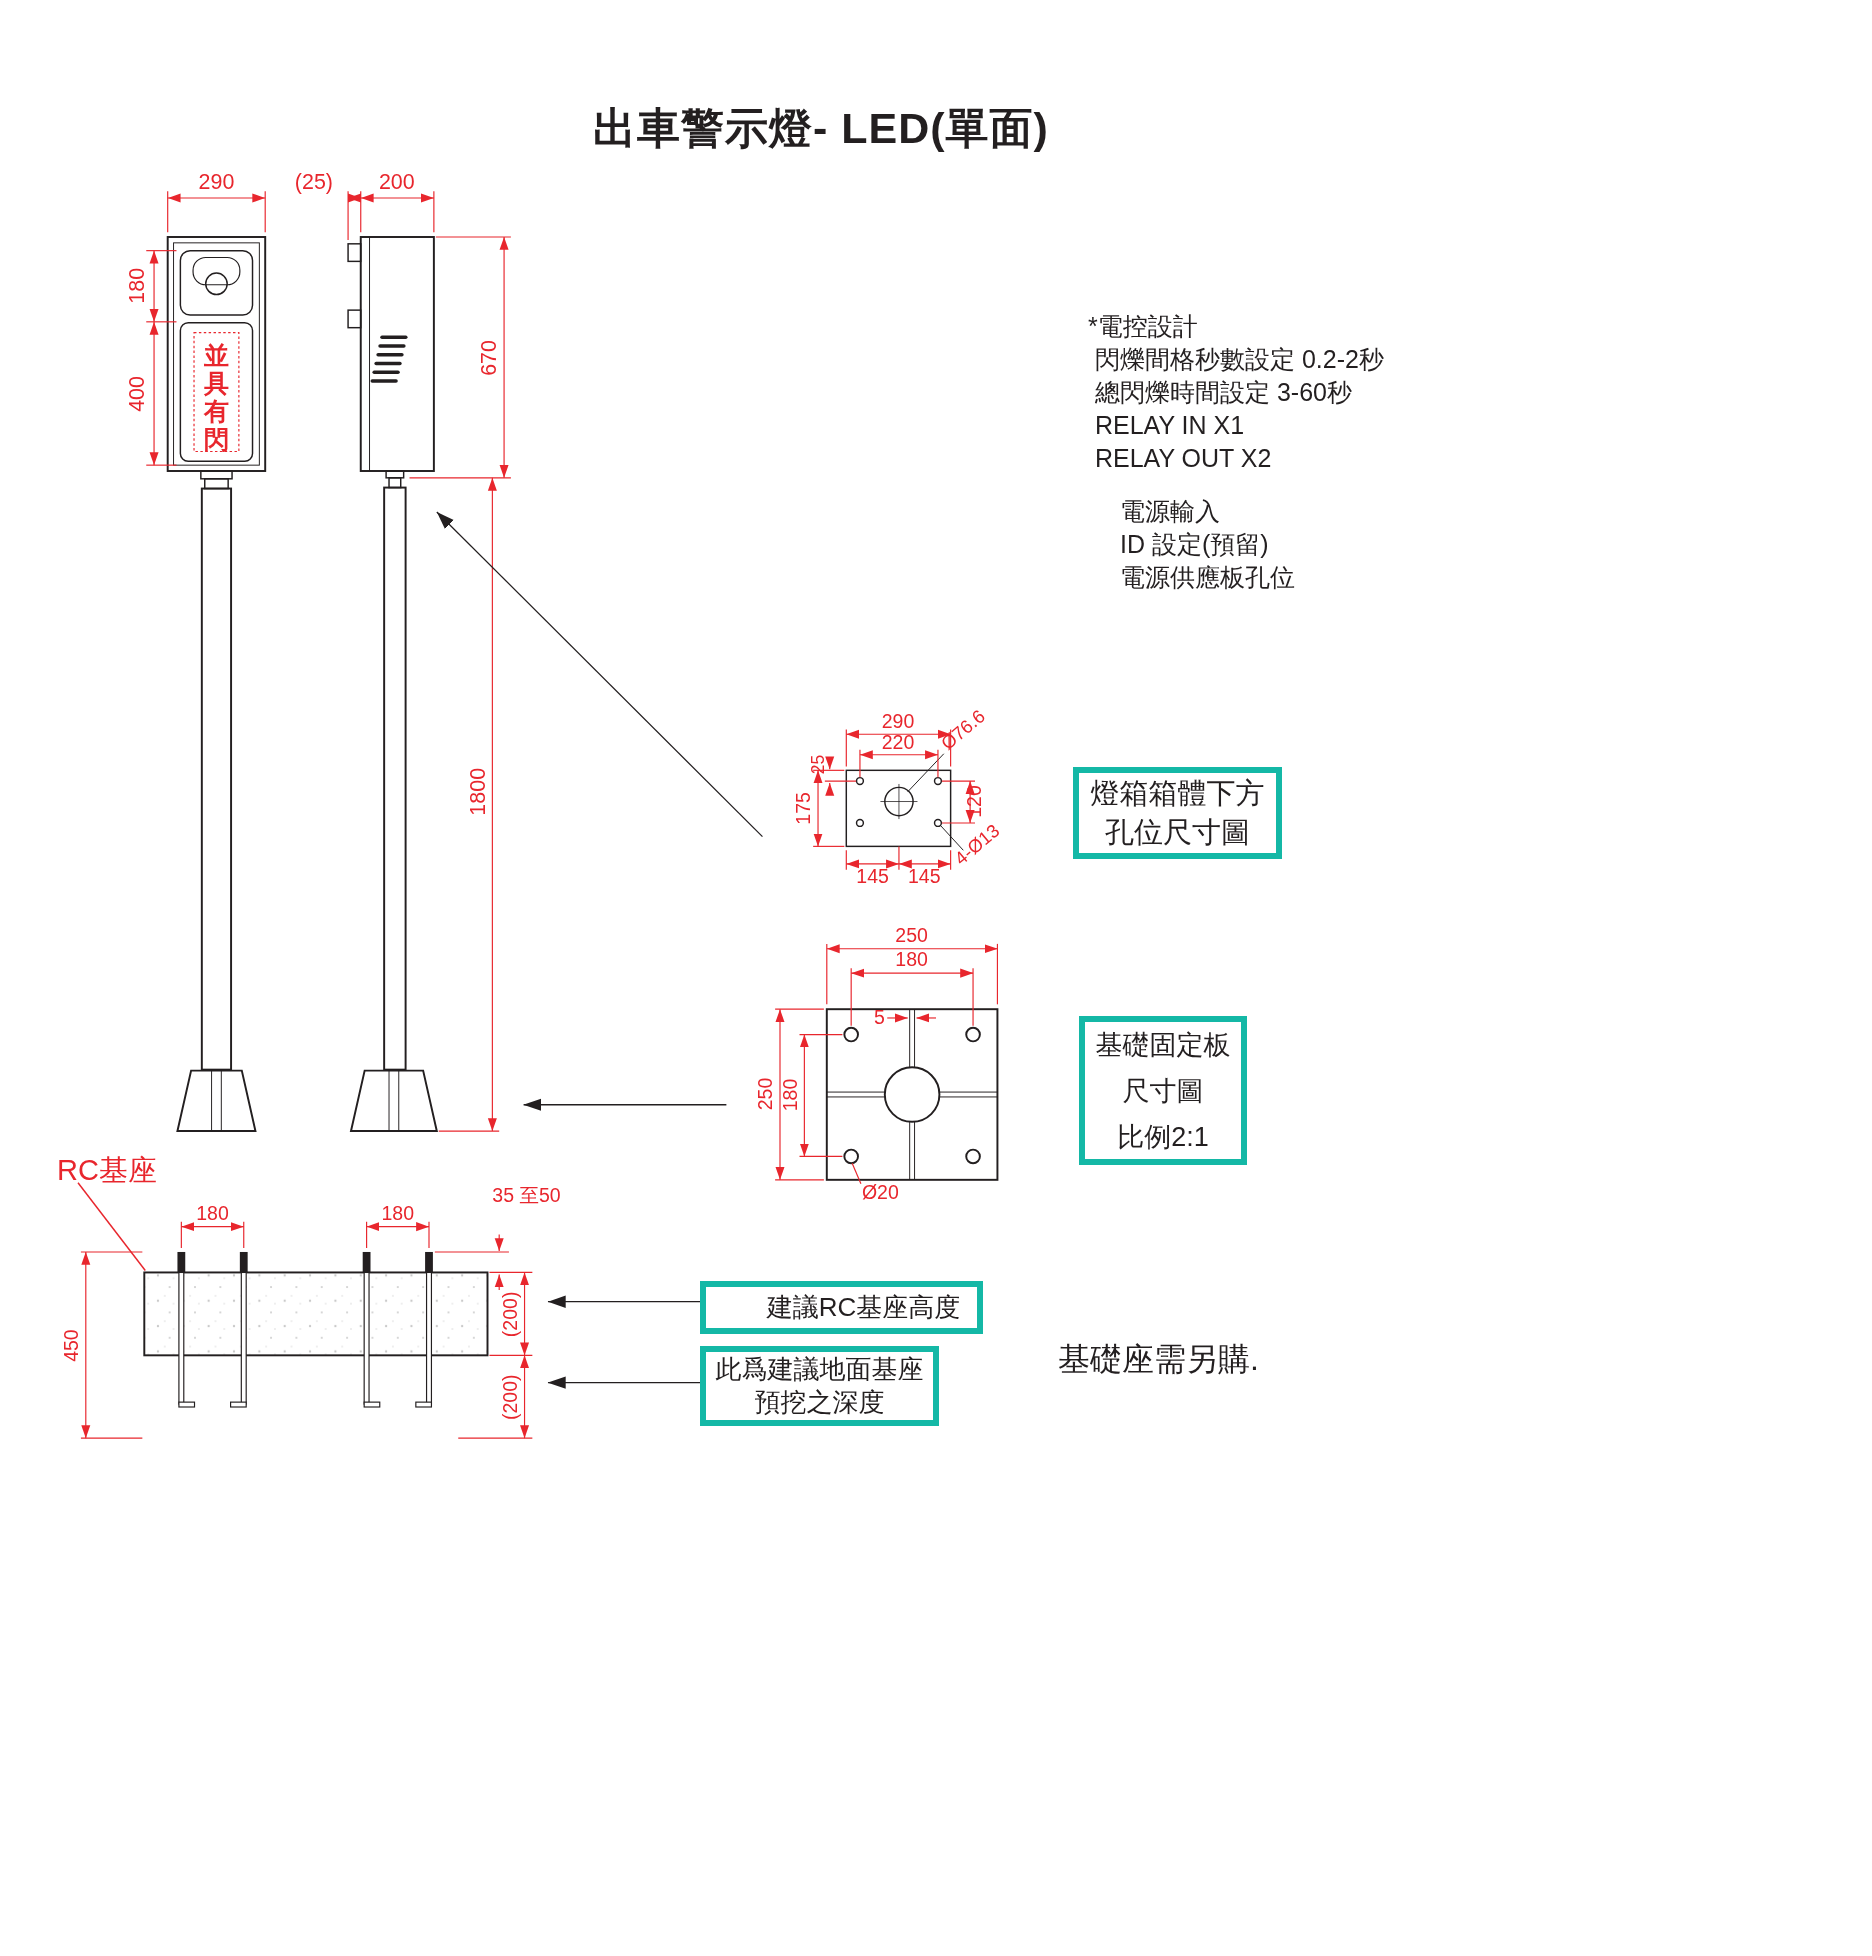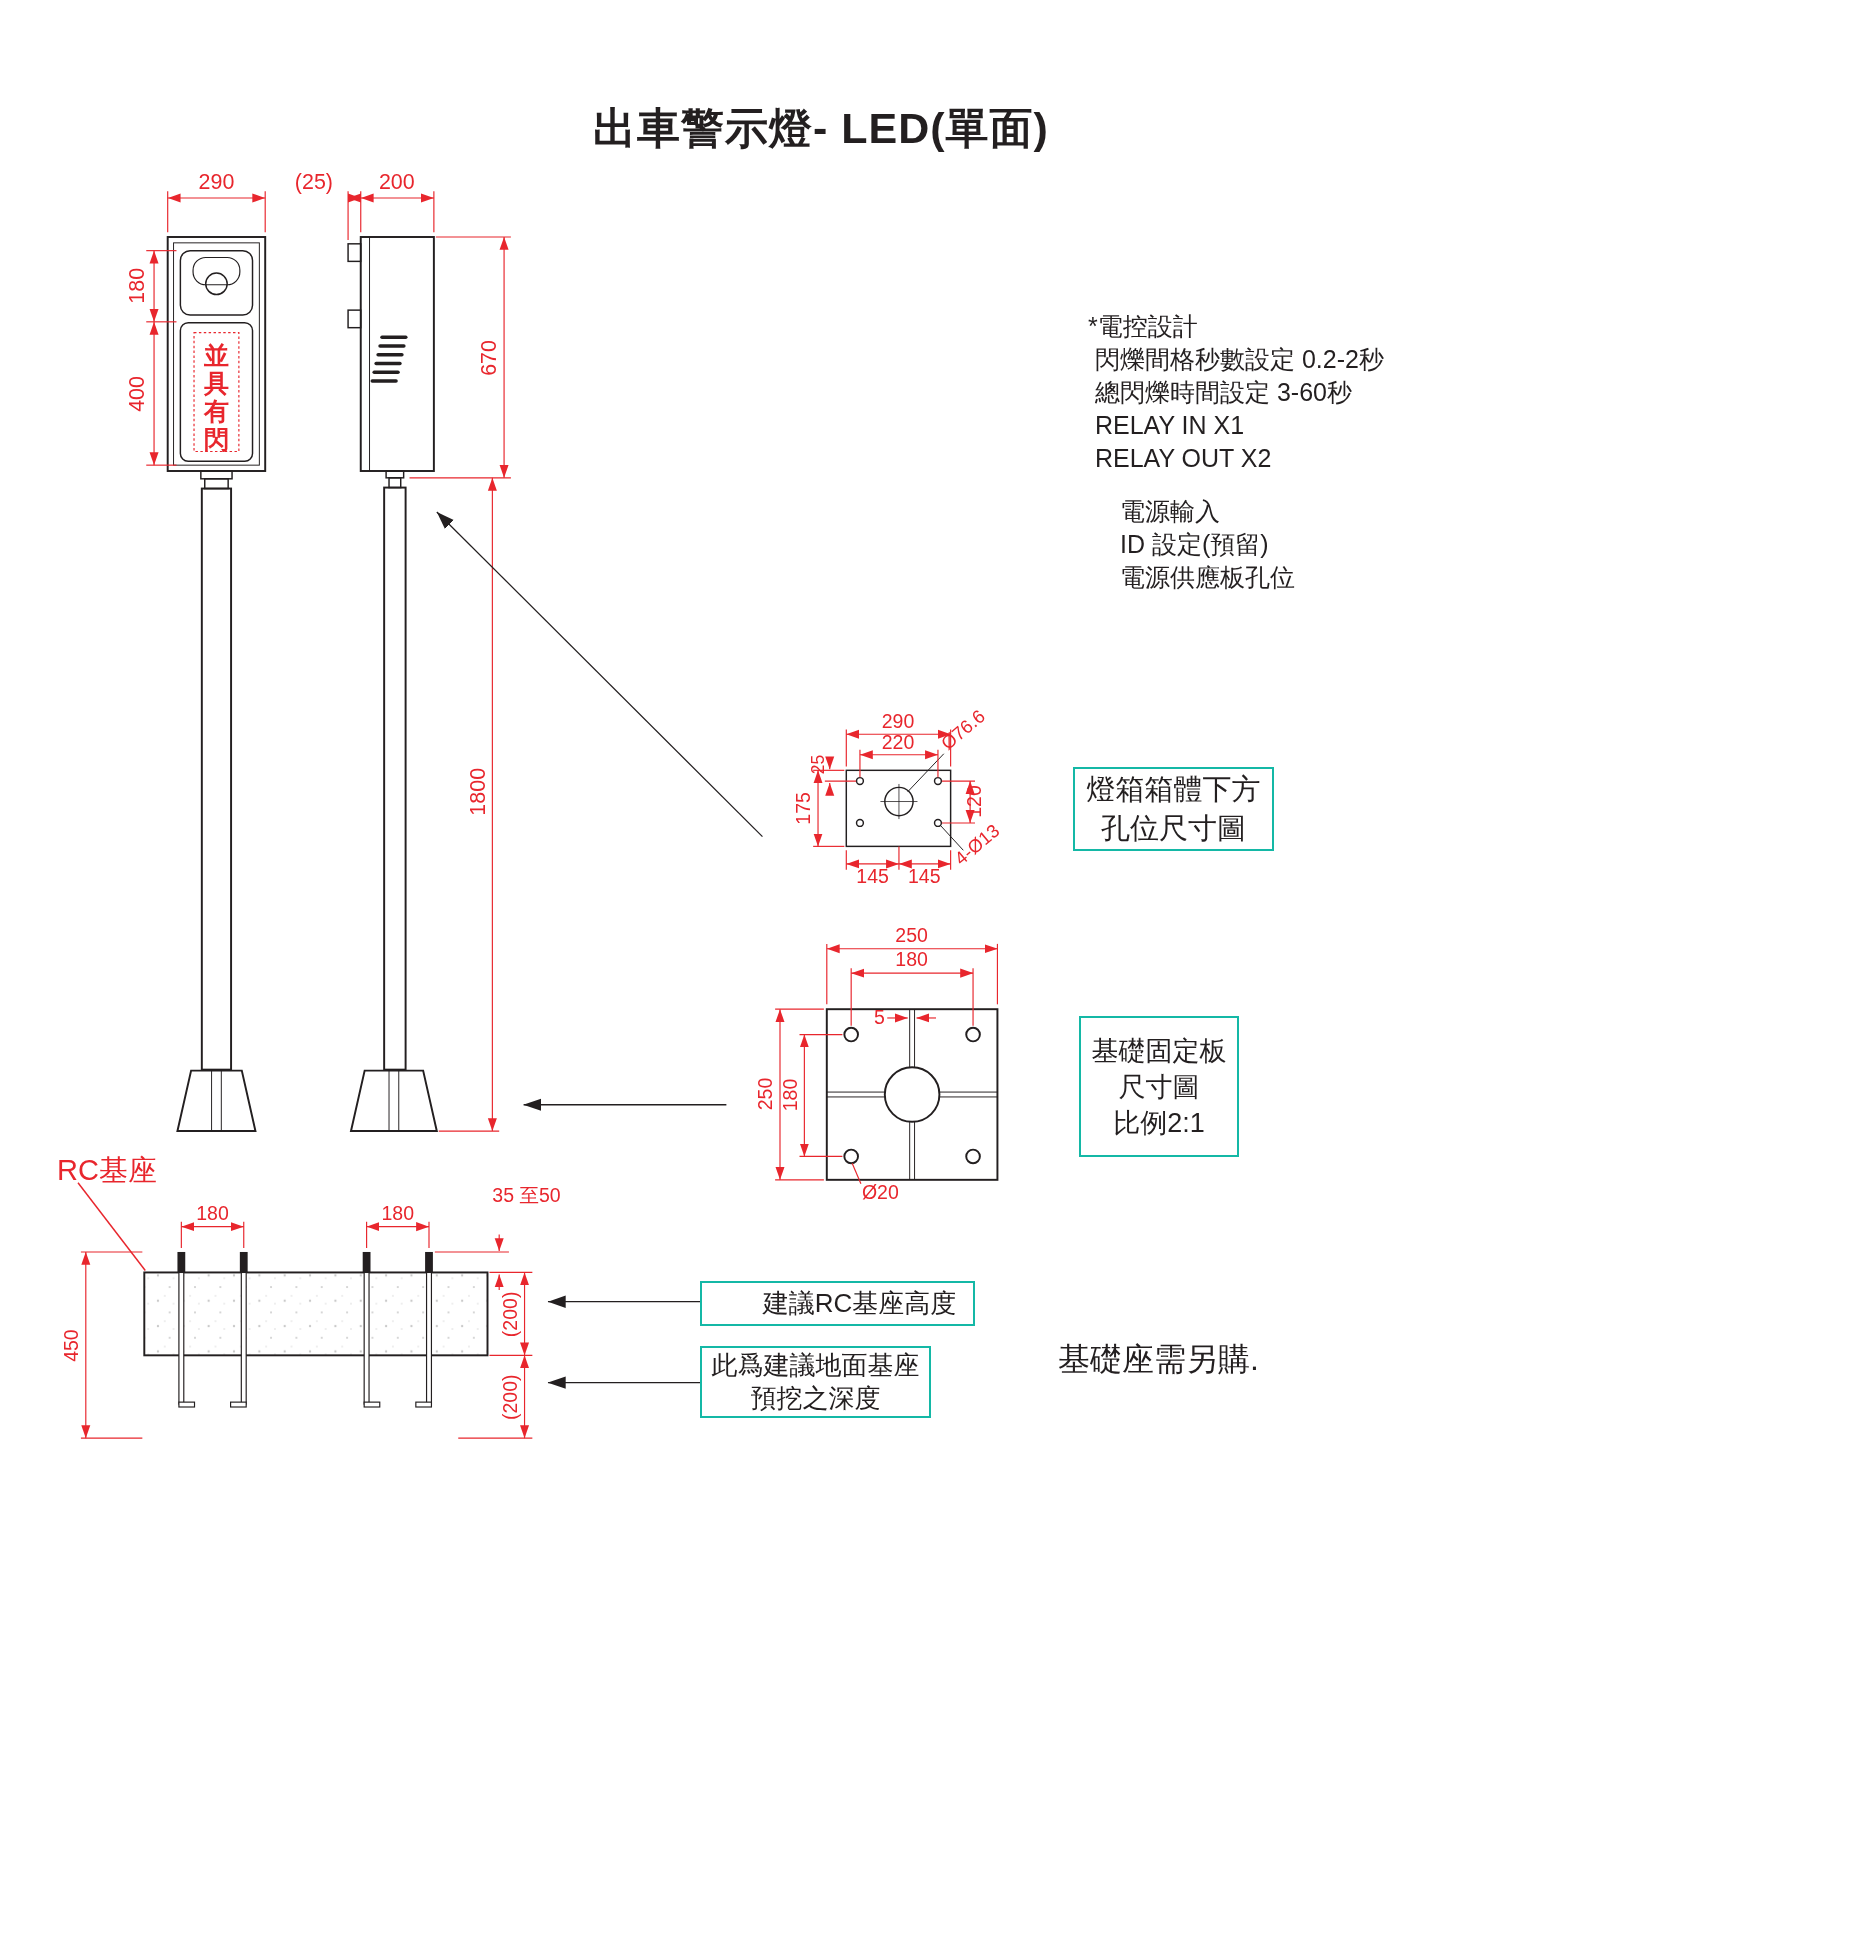--- a/index.html
+++ b/index.html
@@ -3,21 +3,21 @@
 <meta charset="utf-8">
 <style>
   html,body{margin:0;padding:0;background:#ffffff;}
   .canvas{position:relative;width:1872px;height:1956px;background:#ffffff;
           font-family:"Liberation Sans",sans-serif;color:#231f20;overflow:hidden;}
   .abs{position:absolute;}
   .pre{white-space:pre-wrap;}
   .red{color:#e8262d;}
   .title{font-size:43px;font-weight:bold;letter-spacing:1px;}
   .spec{font-size:25px;line-height:33px;}
-  .labelbox{border:2px solid #14b8a6;display:flex;align-items:center;justify-content:center;
+  .labelbox{border:6px solid #14b8a6;display:flex;align-items:center;justify-content:center;
             text-align:center;white-space:pre-wrap;background:#fff;}
   .signtext{width:29px;font-size:25px;line-height:28px;color:#e8262d;font-weight:bold;
             word-break:break-all;text-align:center;letter-spacing:0;}
   svg{position:absolute;left:0;top:0;}
   svg text{font-family:"Liberation Sans",sans-serif;}
 </style>
 </head>
 <body>
 
 <div class="canvas">
@@ -245,21 +245,21 @@
 
   <div class="abs spec pre" style="left:1120px;top:495px;width:390px;">電源輸入
 ID 設定(預留)
 電源供應板孔位</div>
 
   <div class="abs signtext" style="left:202px;top:341px;">並具有閃</div>
 
   <div class="abs labelbox" style="left:1073px;top:767px;width:197px;height:80px;font-size:29px;line-height:39px;">燈箱箱體下方
 孔位尺寸圖</div>
 
-  <div class="abs labelbox" style="left:1079px;top:1016px;width:156px;height:137px;font-size:27px;line-height:36px;text-align:center;">基礎固定板
+  <div class="abs labelbox" style="left:1079px;top:1016px;width:156px;height:137px;font-size:27px;line-height:46px;text-align:center;">基礎固定板
 尺寸圖
 比例2:1</div>
 
   <div class="abs labelbox" style="left:700px;top:1281px;width:227px;height:41px;font-size:26px;padding-left:44px;">建議RC基座高度</div>
 
   <div class="abs labelbox" style="left:700px;top:1346px;width:227px;height:68px;font-size:26px;line-height:33px;">此爲建議地面基座
 預挖之深度</div>
 
   <div class="abs red" style="left:57px;top:1151px;font-size:29px;">RC基座</div>
 

